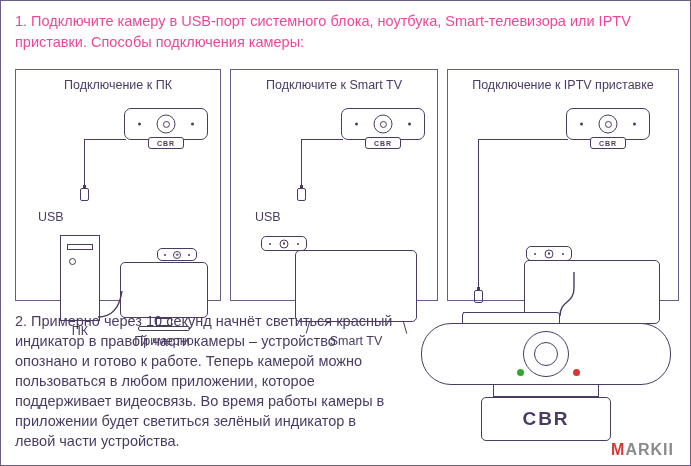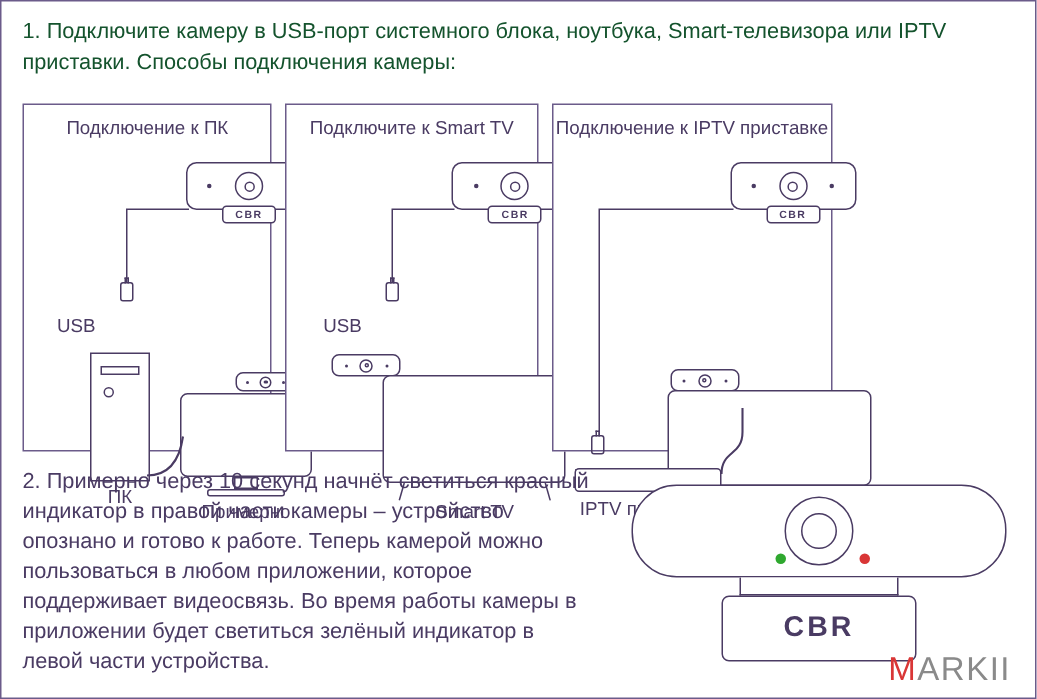--- a/index.html
+++ b/index.html
@@ -12,25 +12,25 @@
     overflow:hidden;
   }
   .page{
     position:absolute;inset:0;
     border:1px solid #6b5b8a;
     box-sizing:border-box;
   }
   
   .step1-text{
     position:absolute;left:14px;top:10px;width:664px;
-    font-size:14.5px;line-height:21px;color:#14532d;
+    font-size:14.5px;line-height:21px;color:#ec4899;
   }
   
   .panels{
-    position:absolute;left:14px;top:68px;width:540px;height:232px;
+    position:absolute;left:14px;top:68px;width:676px;height:232px;
     display:flex;gap:9px;
   }
   .panel{
     border:1.4px solid #6b5b8a;
     box-sizing:border-box;
     position:relative;
     background:#fff;
   }
   .panel.p1{width:206px;}
   .panel.p2{width:208px;}
@@ -131,21 +131,21 @@
   }
   .bigcam .bfoot{
     position:absolute;left:60px;top:74px;width:130px;height:44px;
     border:1.6px solid #4a3b63;border-radius:5px;box-sizing:border-box;background:#fff;
     display:flex;align-items:center;justify-content:center;
     font-size:19px;font-weight:bold;letter-spacing:2px;color:#4a3b63;
   }
   
   .wm{
     position:absolute;right:16px;bottom:6px;
-    font-size:22px;font-weight:normal;letter-spacing:1px;color:#8a8a8a;
+    font-size:16px;font-weight:bold;letter-spacing:1px;color:#8a8a8a;
   }
   .wm .m{color:#d93636;}
 </style>
 </head>
 <body>
 
 <div class="page">
 
   <div class="step1-text">1. Подключите камеру в USB-порт системного блока, ноутбука, Smart-телевизора или IPTV приставки. Способы подключения камеры:</div>
 

